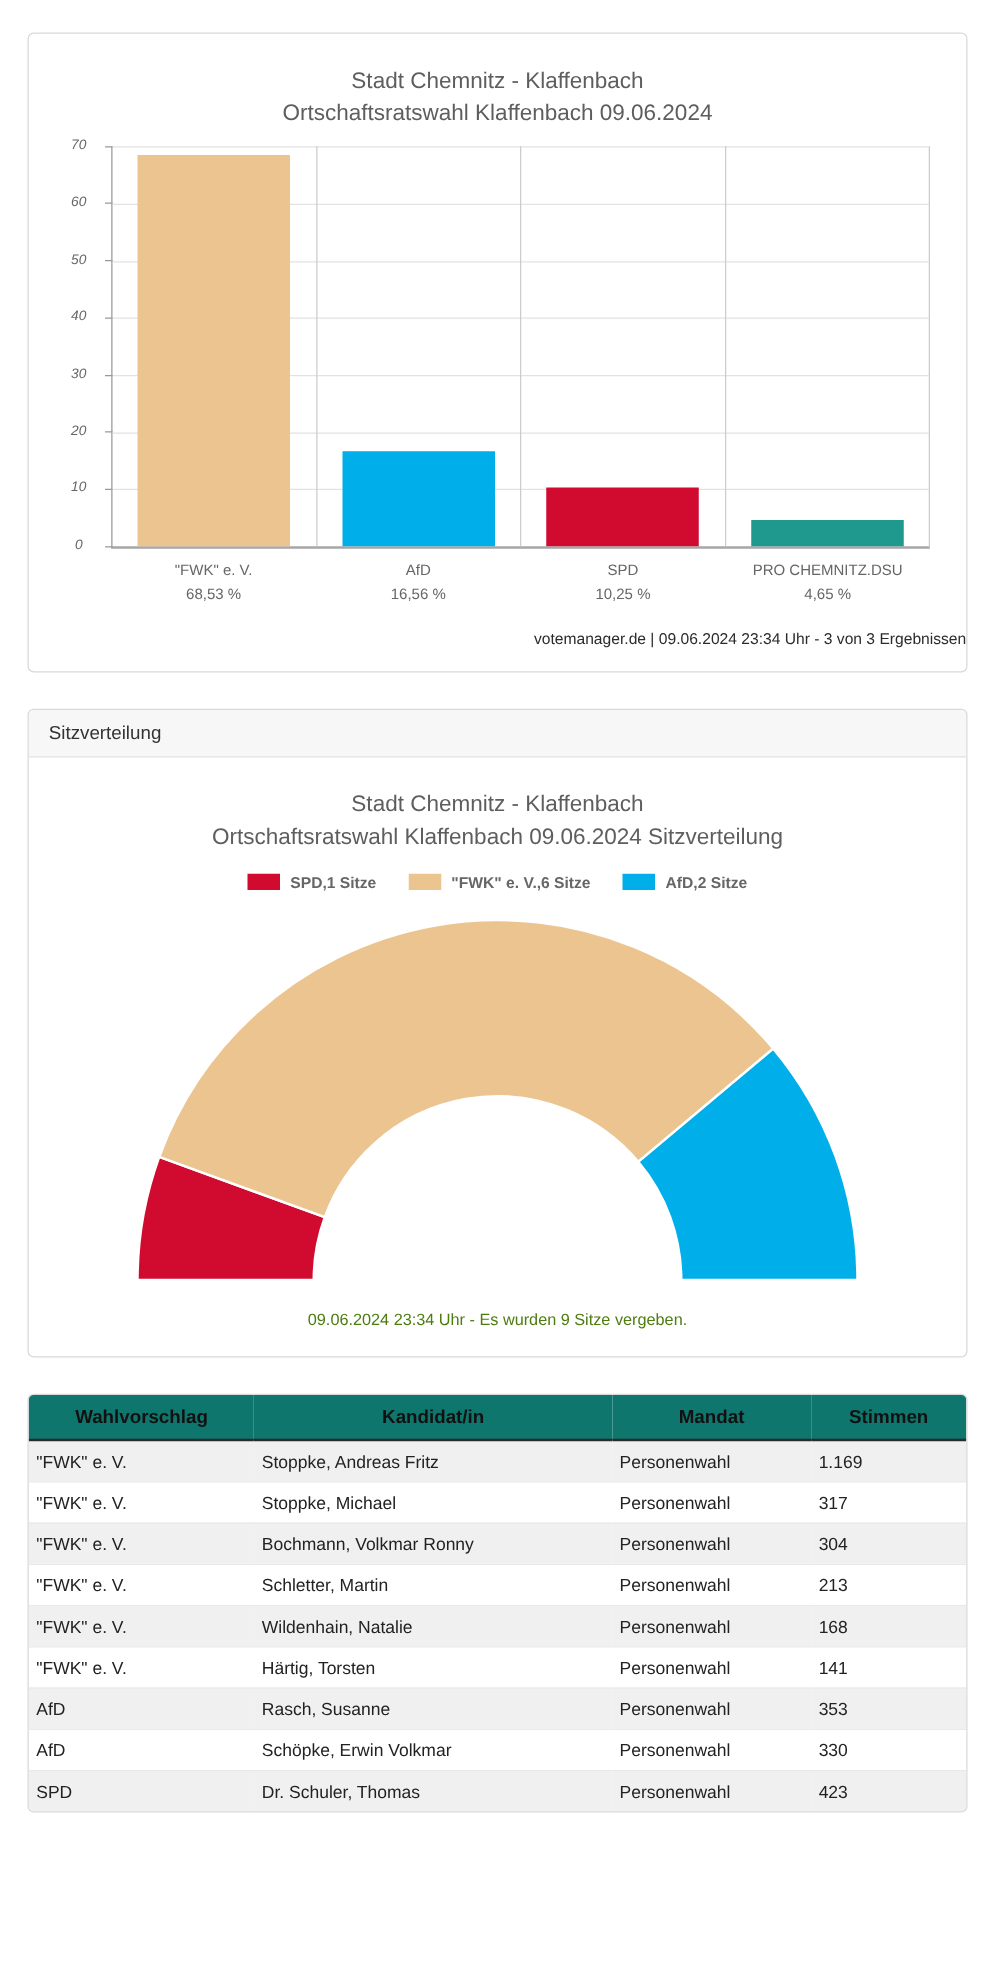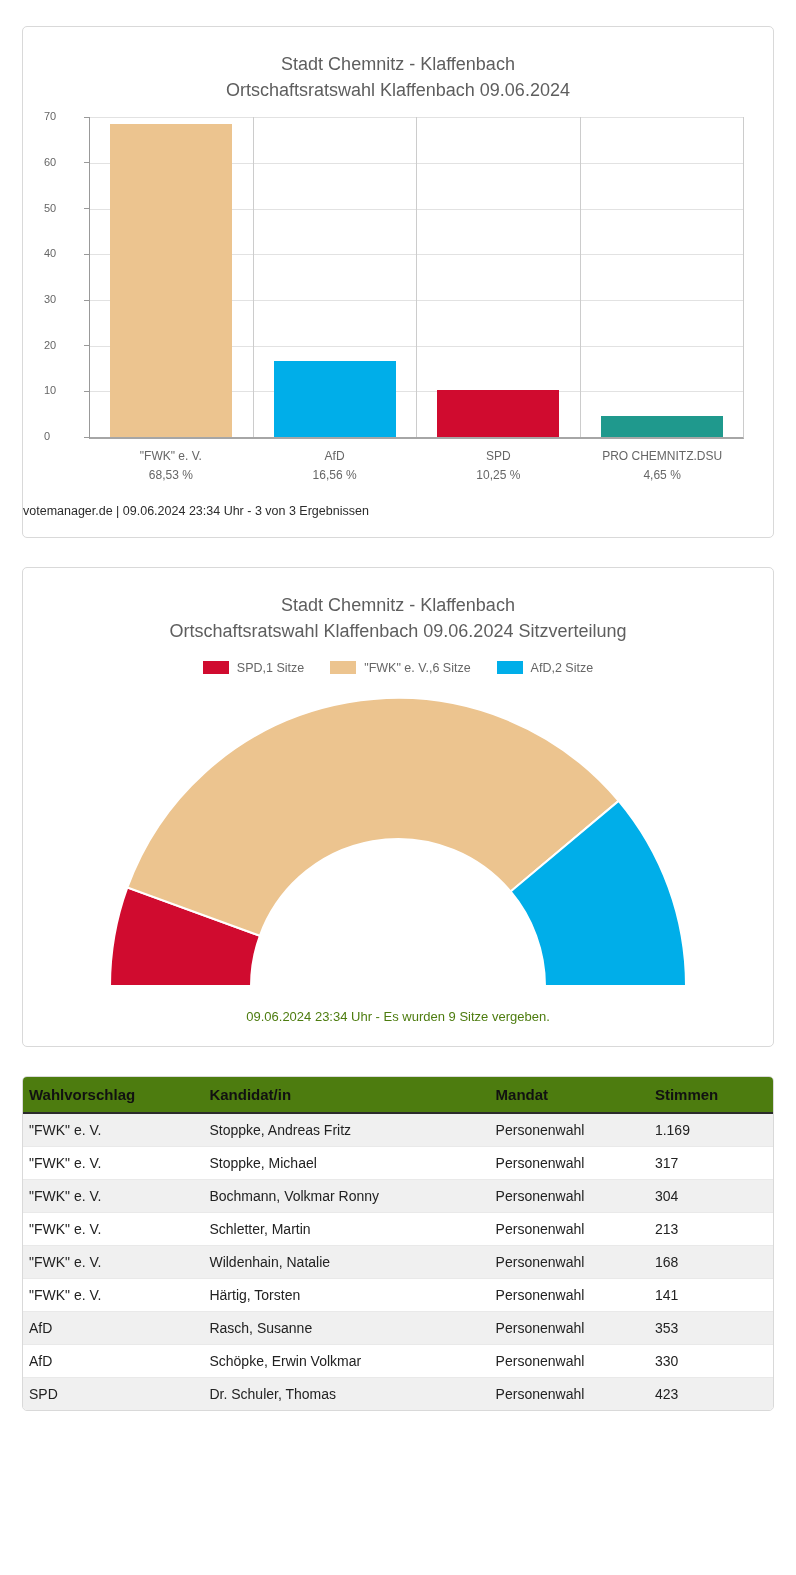--- a/index.html
+++ b/index.html
@@ -60,56 +60,56 @@
     border-right: 1px solid #ccc;
     border-bottom: 2px solid #a6a6a6;
     box-sizing: content-box;
   }
   .gridline {
     position: absolute; left: 0; right: 0; height: 1px;
     background: #e2e2e2;
   }
   .ytick-label {
     position: absolute; left: -46px; width: 38px;
-    text-align: left; font-size: 11px; color: #666;
+    text-align: center; font-size: 11px; color: #666; font-style: italic;
   }
   .ytick-stub {
     position: absolute; left: -6px; width: 6px; height: 1px; background: #999;
   }
   .bar-cols { position: absolute; left: 0; top: 0; right: 0; bottom: 0; display: flex; }
   .bar-col { flex: 1 1 0; position: relative; }
   .bar-col.bordered { border-left: 1px solid #ccc; }
   .bar-rect { position: absolute; bottom: 0; left: 12.5%; width: 75%; }
 
   .bar-xlabels { display: flex; margin: 8px 29px 0 66px; }
   .bar-xcell {
     flex: 1 1 0; text-align: center;
     font-size: 12px; color: #666; line-height: 1.55;
   }
   .chart-footer {
-    text-align: left; font-size: 12.5px; color: #2b2b2b;
+    text-align: right; font-size: 12.5px; color: #2b2b2b;
     margin: 20px 0 0 0; padding-bottom: 19px;
   }
 
   
-  .legend { display: flex; justify-content: center; align-items: flex-end; gap: 26px; margin-top: 16px; }
+  .legend { display: flex; justify-content: center; align-items: flex-end; gap: 26px; margin-top: 16px; font-weight: bold; }
   .legend-item { display: flex; align-items: center; gap: 8px; }
   .legend-swatch { width: 26px; height: 13px; display: inline-block; }
   .legend-label { font-size: 12.5px; color: #666; }
   .donut-holder { text-align: center; margin-top: 16px; }
   .seats-footer {
     text-align: center; font-size: 13px; color: #4d7c0f;
     margin-top: 14px; padding-bottom: 22px;
   }
 
   
   table.cand-table { width: 100%; border-collapse: collapse; table-layout: fixed; }
   .cand-table th {
-    text-align: left; font-size: 15px; font-weight: bold; color: #111;
-    padding: 9px 6px; border-bottom: 2px solid #2b2b2b; background: #4d7c0f;
+    text-align: center; font-size: 15px; font-weight: bold; color: #111;
+    padding: 9px 6px; border-bottom: 2px solid #2b2b2b; background: #0f766e;
   }
   .cand-table td {
     font-size: 14px; color: #222; padding: 8px 6px;
     border-bottom: 1px solid #e9e9e9;
   }
   .cand-table tbody tr:nth-child(odd) { background: #f0f0f0; }
   .cand-table tbody tr:last-child td { border-bottom: none; }
   .col-w1 { width: 24%; } .col-w2 { width: 39%; } .col-w3 { width: 21%; } .col-w4 { width: 16%; }
 
   .page-bottom-space { height: 34px; }
@@ -183,20 +183,21 @@
           <div class="bar-xcell">
             <div>PRO CHEMNITZ.DSU</div>
             <div>4,65 %</div>
           </div>
         </div>
       <div class="chart-footer">votemanager.de | 09.06.2024 23:34 Uhr - 3 von 3 Ergebnissen</div>
     </div>
   </div>
 
   <div class="panel">
+    <div class="panel-header">Sitzverteilung</div>
     <div class="panel-body-top-pad">
       <div class="chart-title">
         <div>Stadt Chemnitz - Klaffenbach</div>
         <div>Ortschaftsratswahl Klaffenbach 09.06.2024 Sitzverteilung</div>
       </div>
       <div class="legend" id="seats-legend">
           <span class="legend-item">
             <span class="legend-swatch" style="background: rgb(208, 11, 47);"></span>
             <span class="legend-label">SPD,1 Sitze</span>
           </span>

